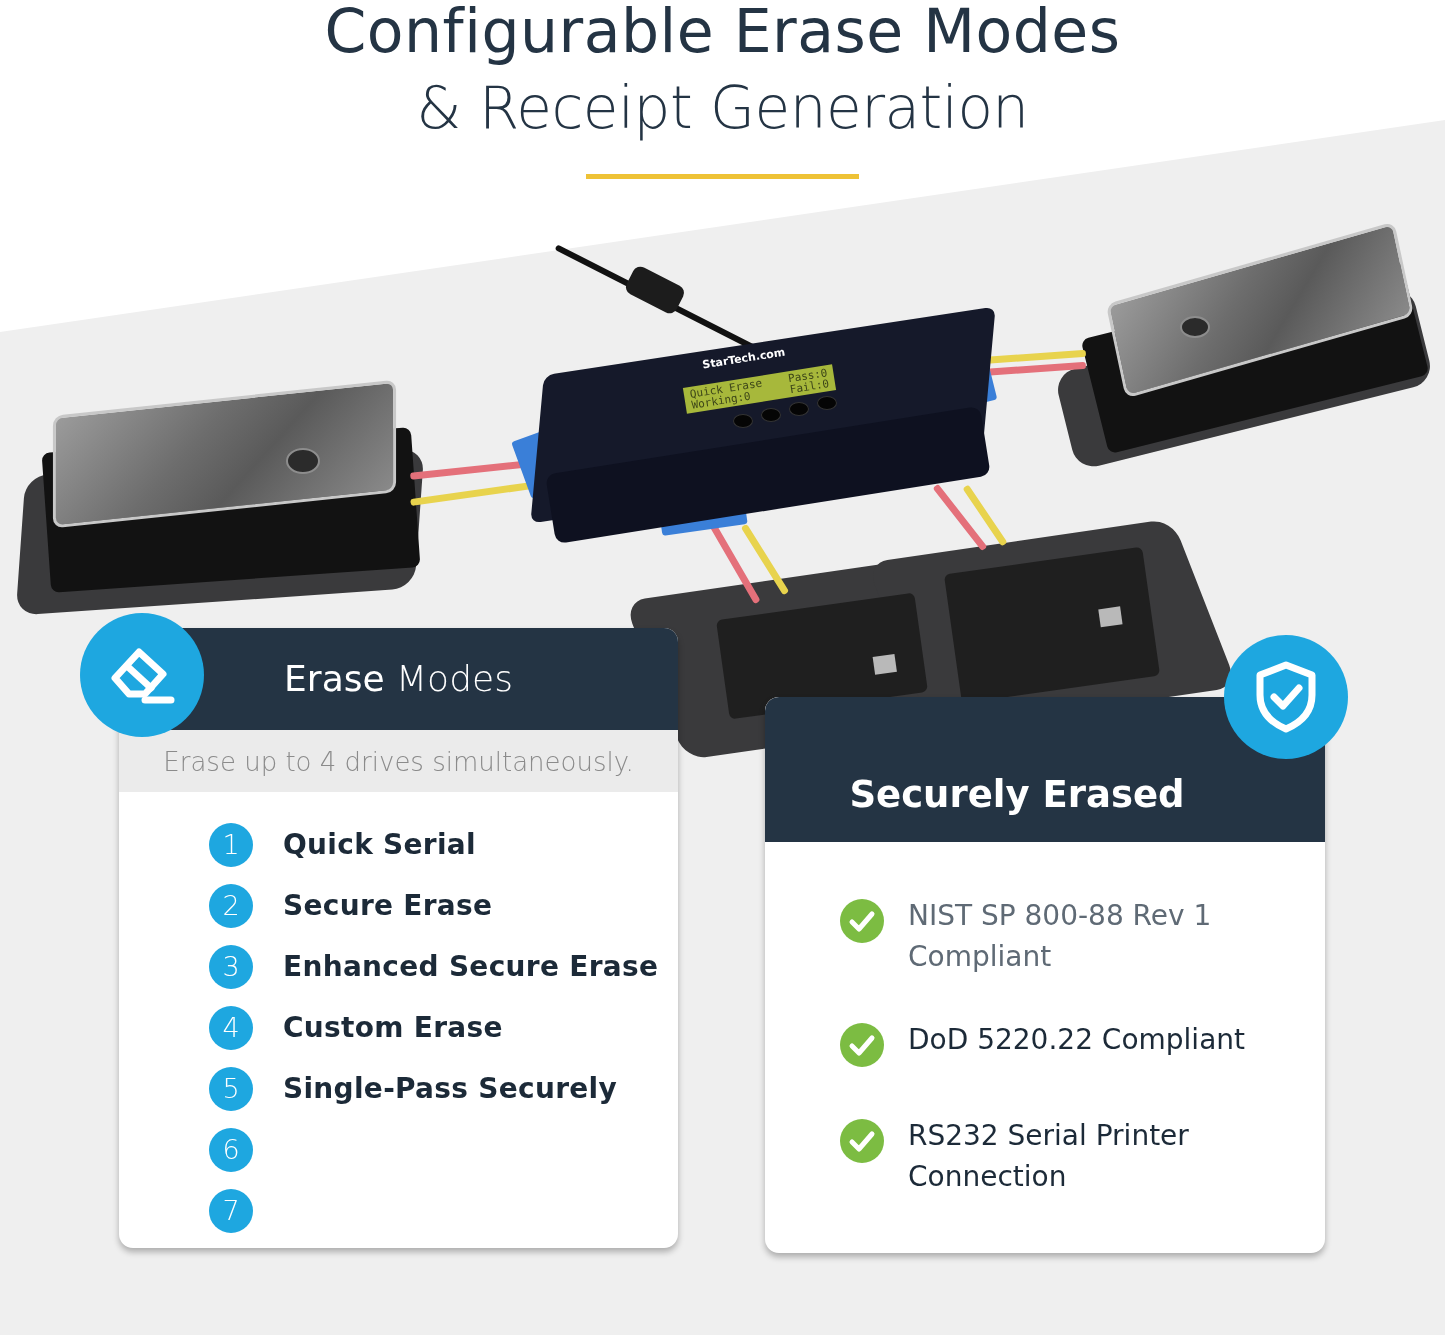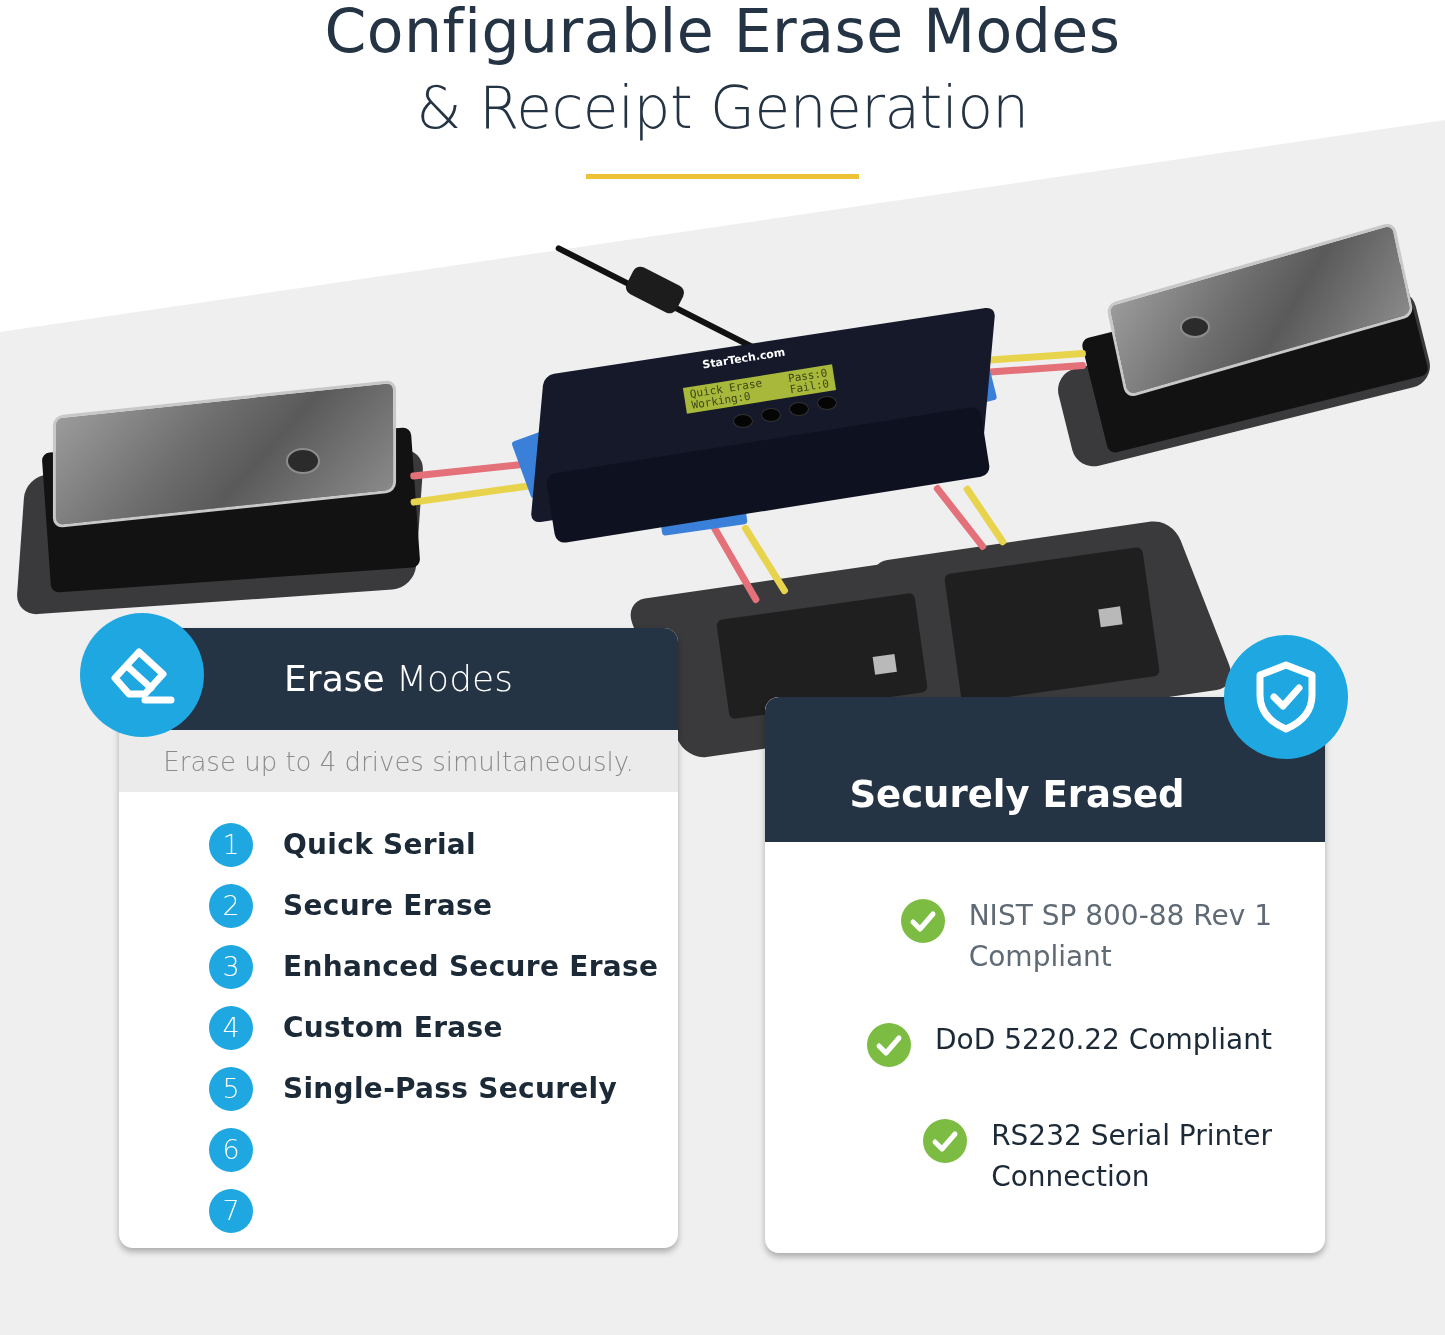--- a/index.html
+++ b/index.html
@@ -92,21 +92,21 @@
   }
   .card-right .hdr-l1 {
     position: absolute; top: 26px; left: 0; width: 550px; text-align: center;
     color: #ffffff; font-size: 35px; font-weight: 300;
   }
   .card-right .hdr-l2 {
     position: absolute; top: 76px; left: 0; width: 504px; text-align: center;
     color: #ffffff; font-size: 37px; font-weight: 700;
   }
   .check-list { position: absolute; left: 75px; top: 0; }
-  .check-item { position: absolute; left: 12px; display: flex; align-items: flex-start; width: 420px; justify-content: flex-end; }
+  .check-item { position: absolute; left: 0; display: flex; align-items: flex-start; width: 420px; }
   .check-icon { width: 44px; height: 44px; flex: 0 0 44px; margin-top: 4px; }
   .check-text { margin-left: 24px; font-size: 28px; line-height: 41px; }
 
   
   .circle-icon {
     position: absolute; width: 124px; height: 124px; border-radius: 50%; background: #1ea7e0;
     display: flex; align-items: center; justify-content: center;
   }
 </style>
 </head>

